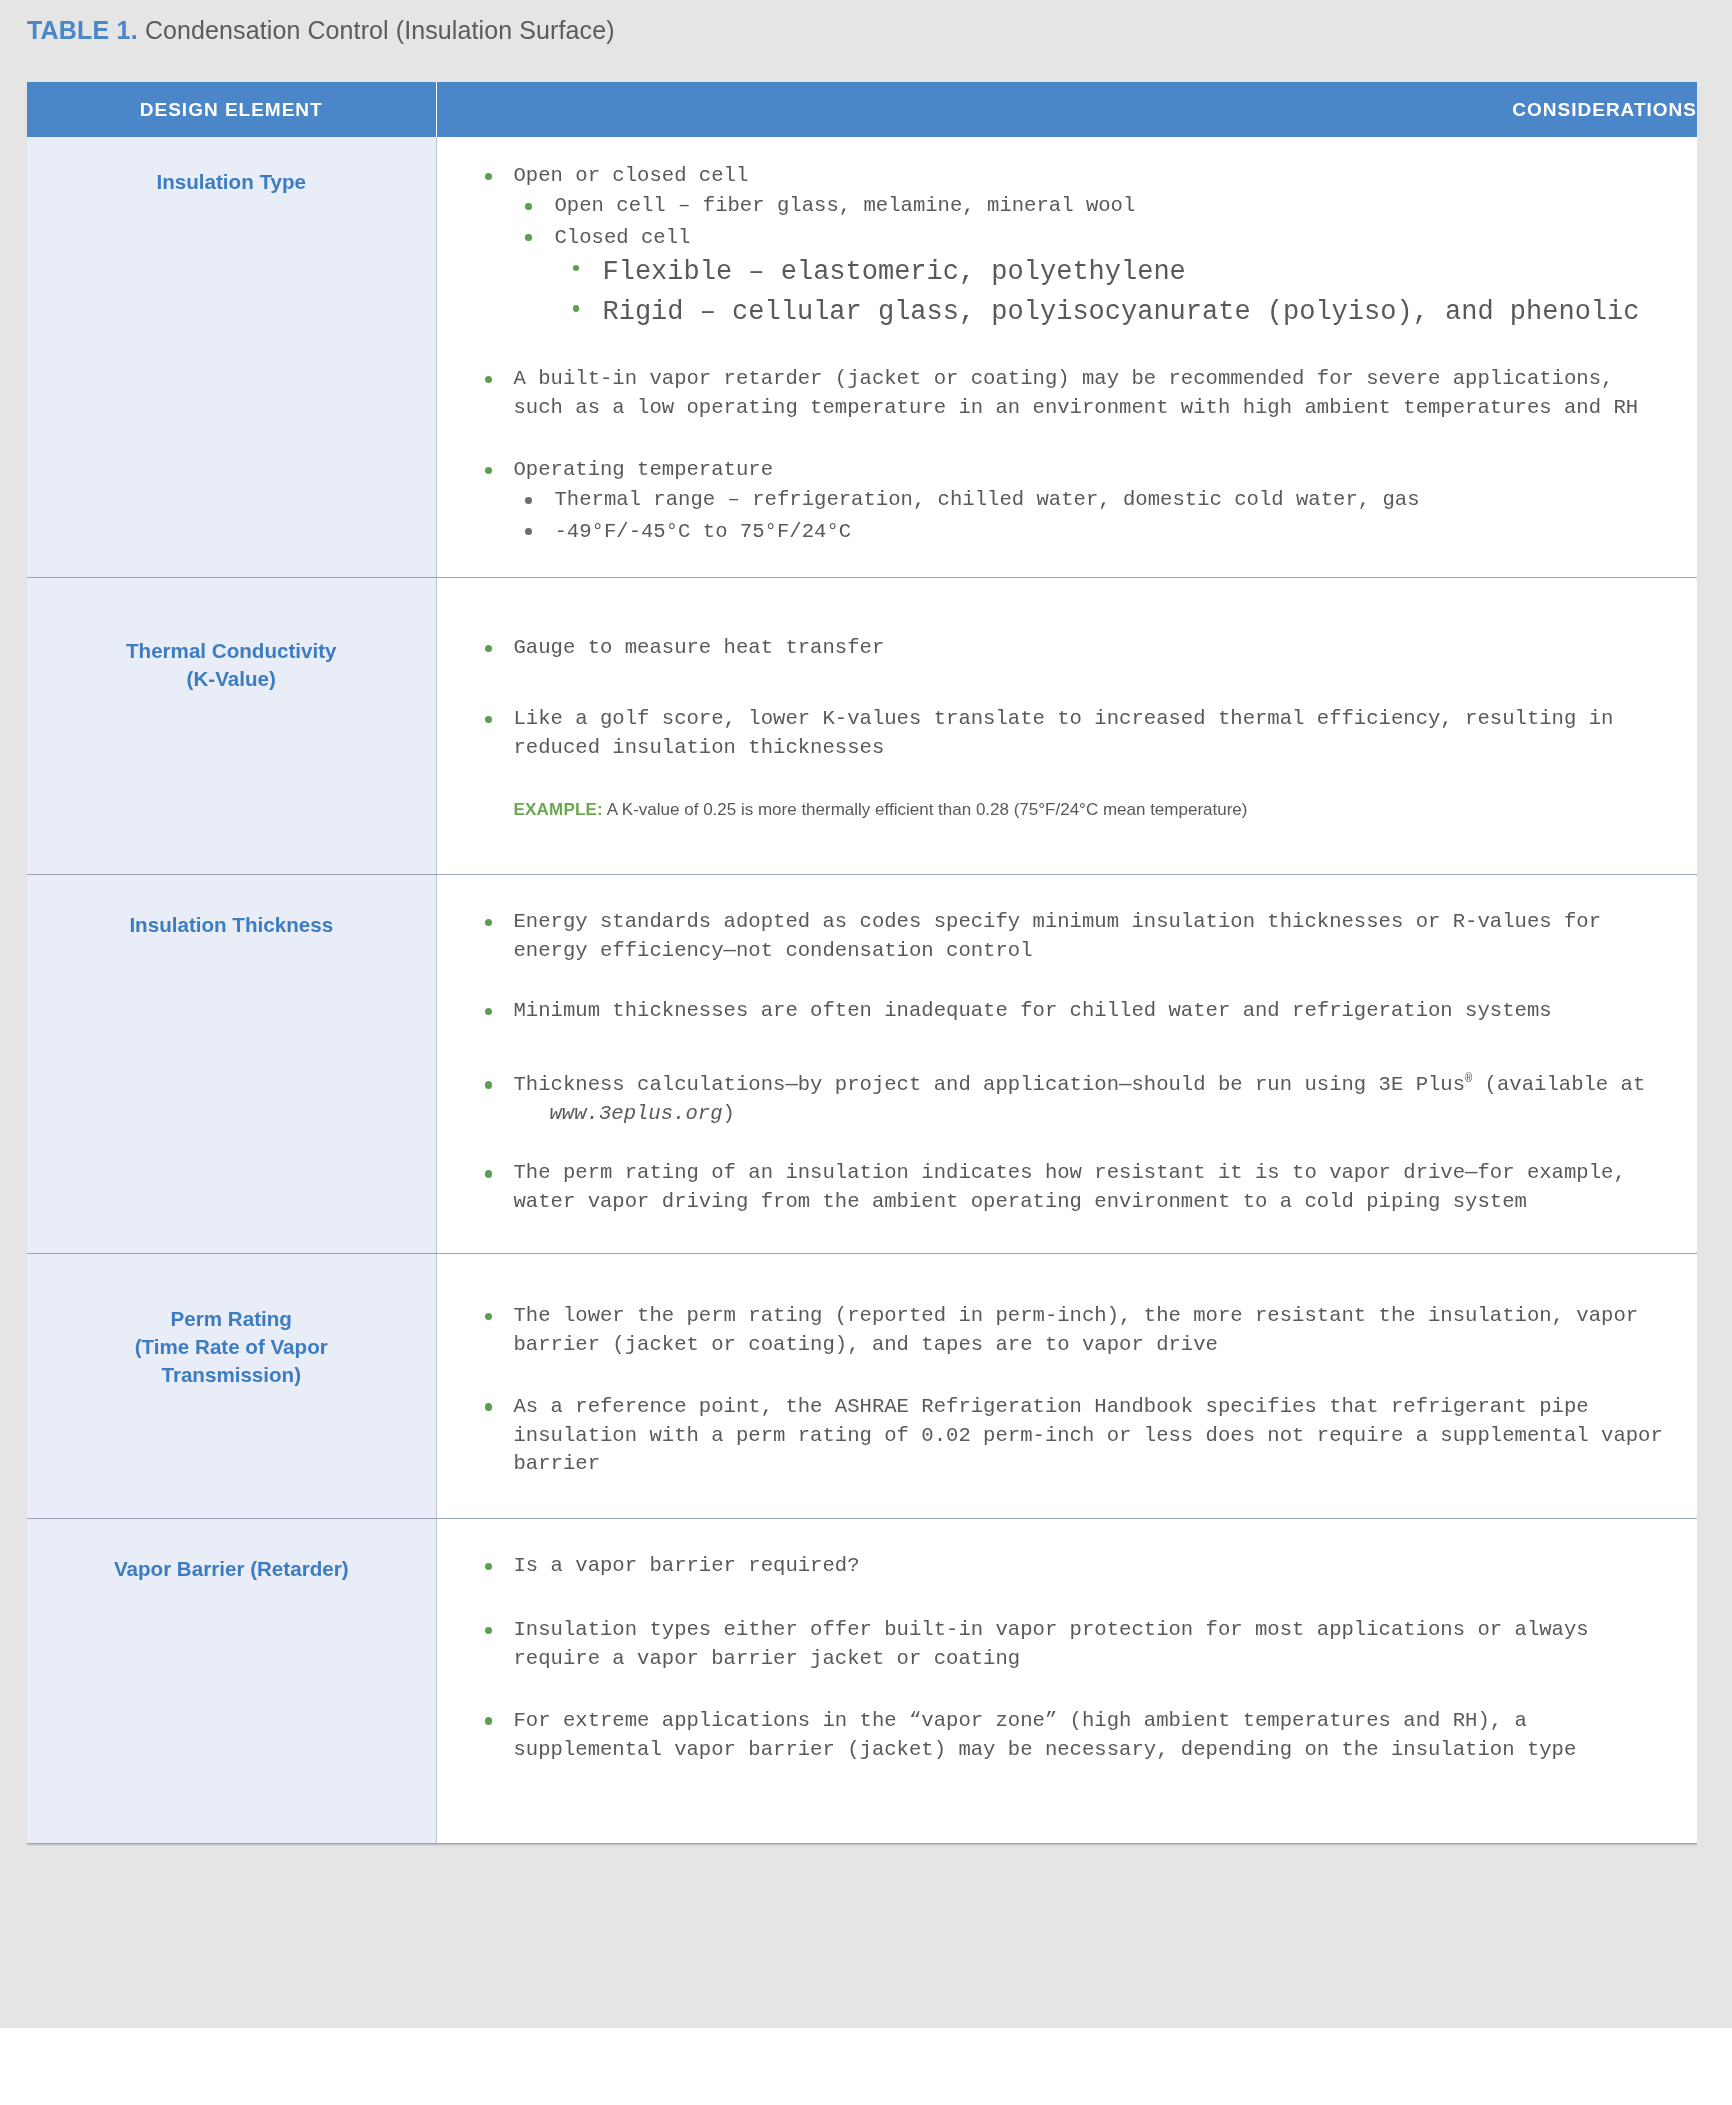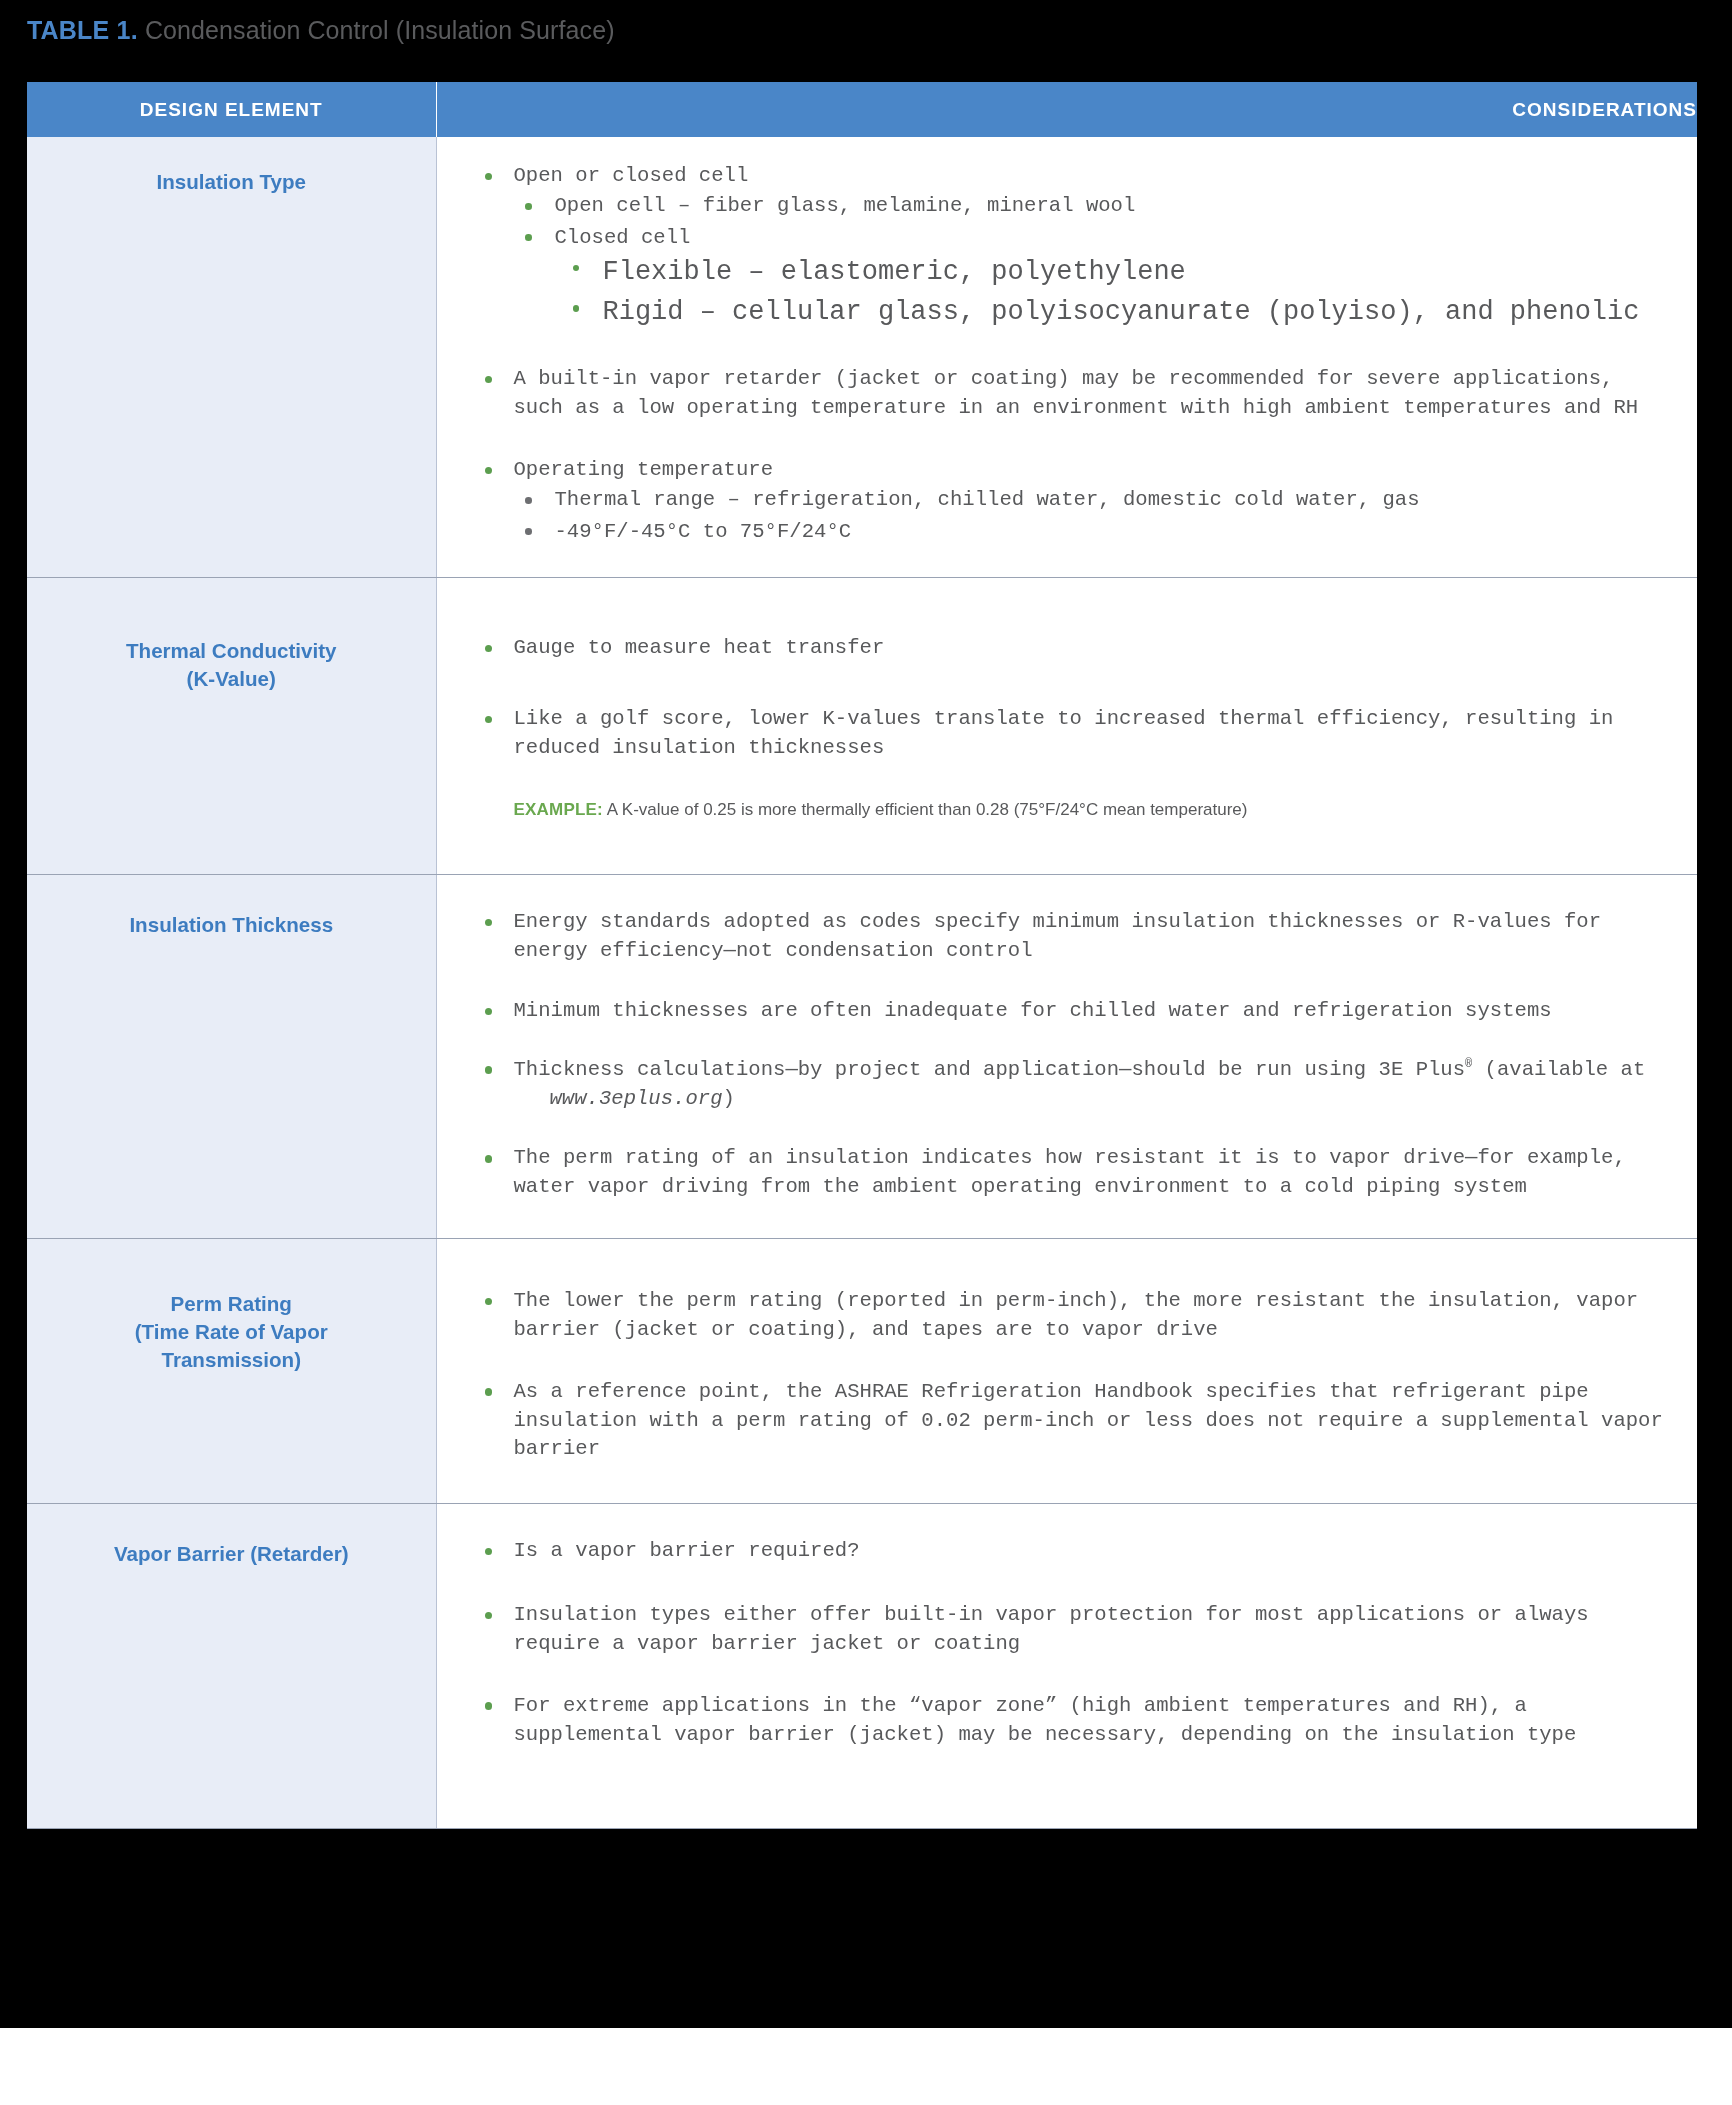--- a/index.html
+++ b/index.html
@@ -13,21 +13,21 @@
     font-family: "Liberation Sans", sans-serif;
     -webkit-font-smoothing: antialiased;
   }
 
   .page {
     position: relative;
     width: 1732px;
     height: 2028px;
     box-sizing: border-box;
     padding: 0;
-    background: #000000;
+    background: #e5e5e5;
   }
 
   
   .table-caption {
     position: absolute;
     left: 27px;
     top: 15px;
     font-size: 25px;
     line-height: 1.25;
     color: #58595b;
@@ -300,21 +300,21 @@
       </tr>
 
       <tr>
         <td class="label-cell" style="padding-top:36px">Insulation Thickness</td>
         <td class="content-cell" style="padding-top:33px;padding-bottom:36px">
           <ul class="blist">
             <li style="margin-bottom:31px">
               <span class="bullet-dot"></span>
               <span>Energy standards adopted as codes specify minimum insulation thicknesses or R-values for energy efficiency—not condensation control</span>
             </li>
-            <li style="margin-bottom:30px">
+            <li style="margin-bottom:45px">
               <span class="bullet-dot"></span>
               <span>Minimum thicknesses are often inadequate for chilled water and refrigeration systems</span>
             </li>
             <li style="margin-bottom:31px">
               <span class="bullet-dot"></span>
               <span>Thickness calculations—by project and application—should be run using 3E Plus</span><sup class="reg">®</sup><span> (available at </span><span class="ital">www.3eplus.org</span><span>)</span>
             </li>
             <li>
               <span class="bullet-dot"></span>
               <span>The perm rating of an insulation indicates how resistant it is to vapor drive—for example, water vapor driving from the ambient operating environment to a cold piping system</span>

